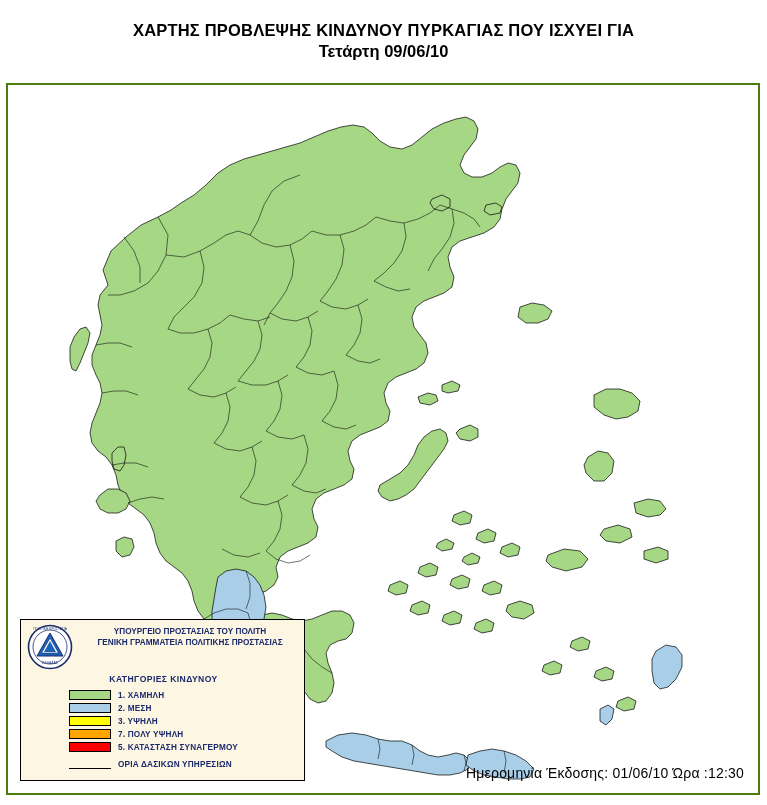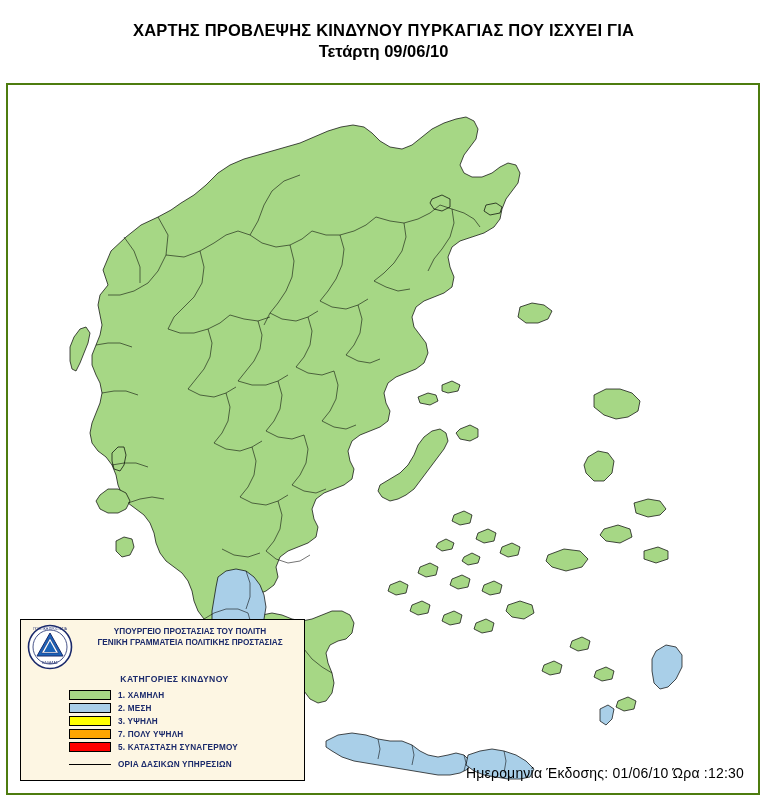--- a/index.html
+++ b/index.html
@@ -96,21 +96,20 @@
   .legend-subtitle {
     position: absolute;
     left: 0;
     top: 54px;
     width: 285px;
     text-align: center;
     font-size: 8.6px;
     font-weight: bold;
     color: #1b2a6b;
     letter-spacing: 0.4px;
-    margin-left: 11px;
   }
   .legend-items {
     position: absolute;
     left: 48px;
     top: 68px;
   }
   .legend-row {
     display: flex;
     align-items: flex-end;
     height: 12px;
@@ -127,21 +126,21 @@
     font-size: 8.2px;
     color: #1b2a6b;
     font-weight: bold;
     letter-spacing: 0.2px;
   }
   .legend-line-row {
     position: absolute;
     left: 48px;
     top: 140px;
     display: flex;
-    align-items: center;
+    align-items: flex-end;
   }
   .line-swatch {
     width: 42px;
     height: 1px;
     background: #000000;
     margin-right: 7px;
   }
   
   .footer-note {
     position: absolute;

